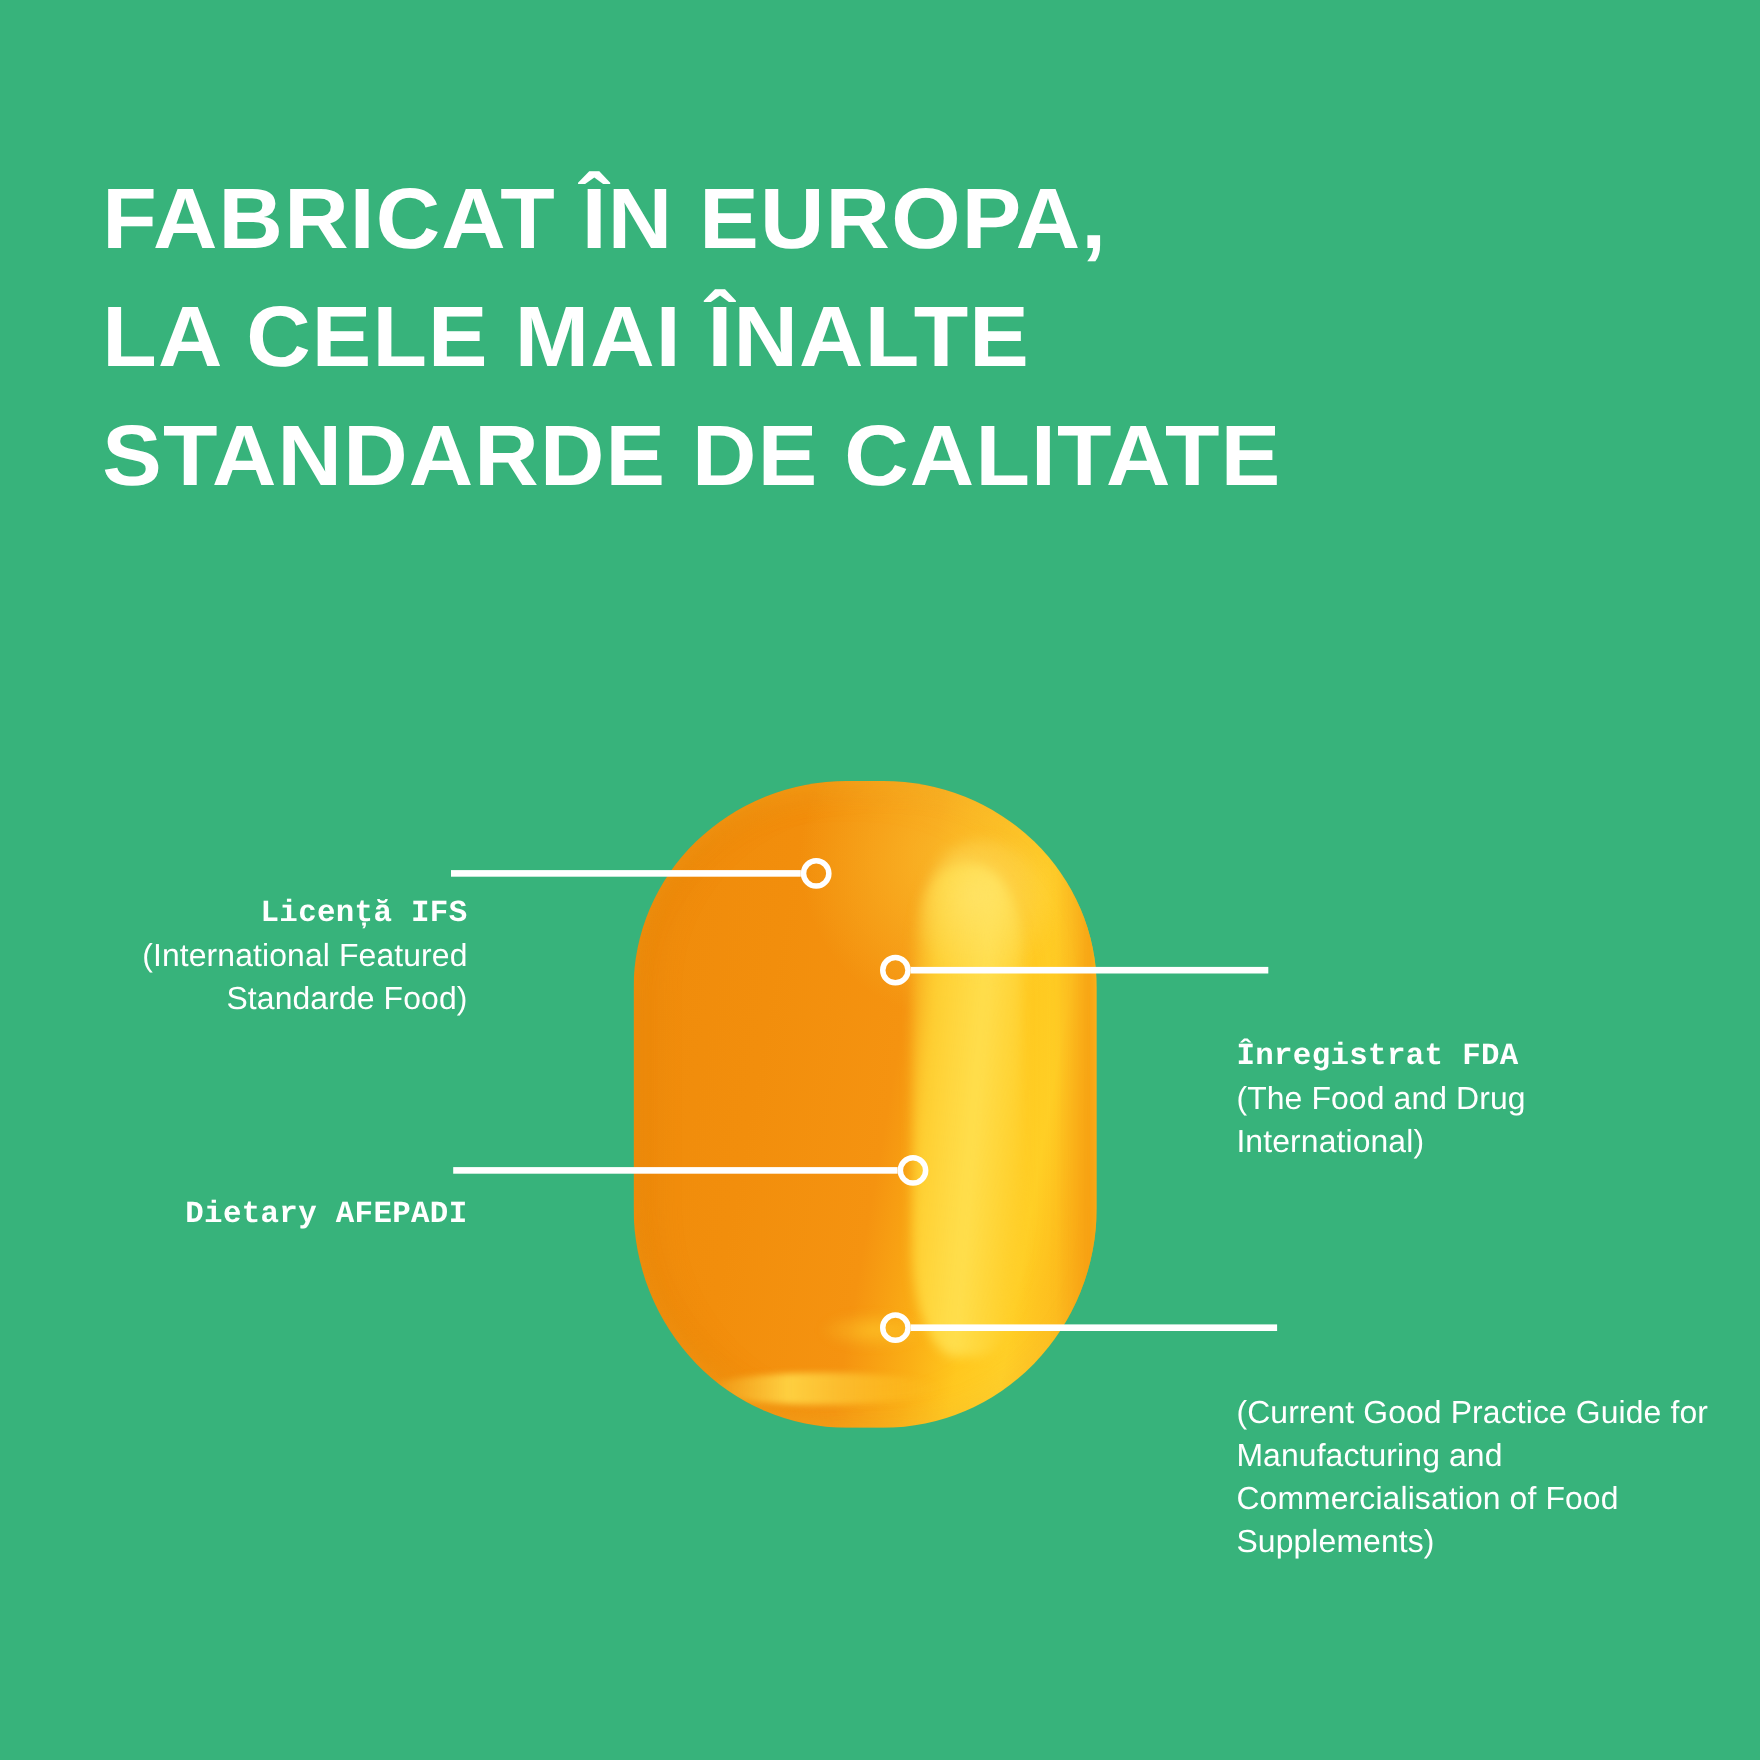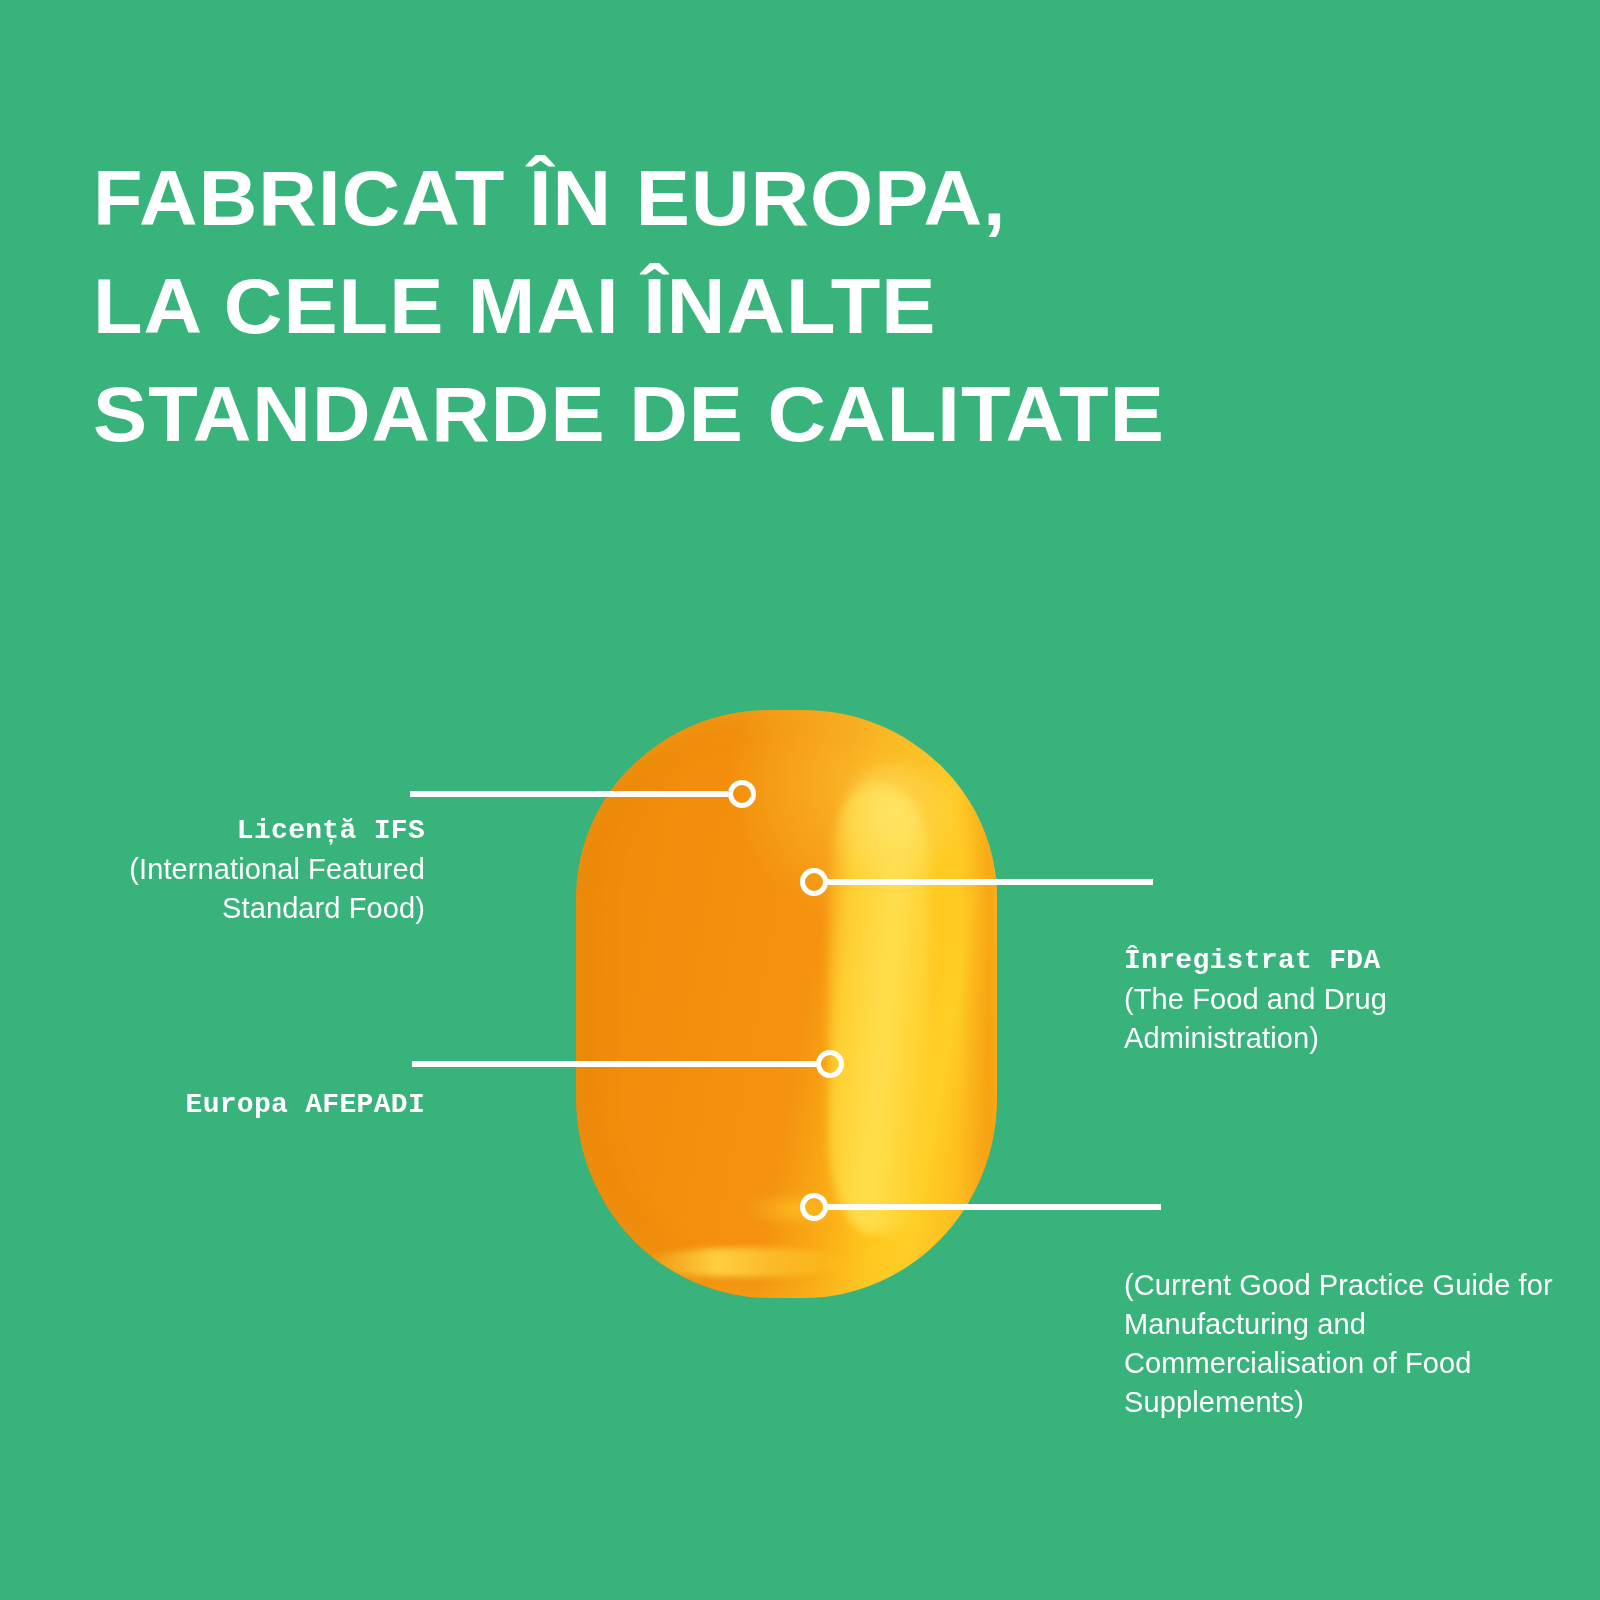--- a/index.html
+++ b/index.html
@@ -192,29 +192,29 @@
   <div class="leader-dot" style="left:800px; top:868px;"></div>
 
   <div class="leader-line" style="left:412px; top:1061px; width:404px;"></div>
   <div class="leader-dot" style="left:816px; top:1050px;"></div>
 
   <div class="leader-line" style="left:828px; top:1204px; width:333px;"></div>
   <div class="leader-dot" style="left:800px; top:1193px;"></div>
 
   <div class="callout align-right" id="callout-ifs">
     <span class="c-title">Licență IFS</span>
-    <span class="c-sub">(International Featured Standard Food)</span>
+    <span class="c-sub">(International Featured Standarde Food)</span>
   </div>
 
   <div class="callout align-left" id="callout-fda">
     <span class="c-title">Înregistrat FDA</span>
-    <span class="c-sub">(The Food and Drug Administration)</span>
+    <span class="c-sub">(The Food and Drug International)</span>
   </div>
 
   <div class="callout align-right" id="callout-afepadi">
-    <span class="c-title">Europa AFEPADI</span>
+    <span class="c-title">Dietary AFEPADI</span>
   </div>
 
   <div class="callout align-left" id="callout-cgmp">
     <span class="c-sub">(Current Good Practice Guide for Manufacturing and Commercialisation of Food Supplements)</span>
   </div>
 
 </div>
 
 </body></html>

